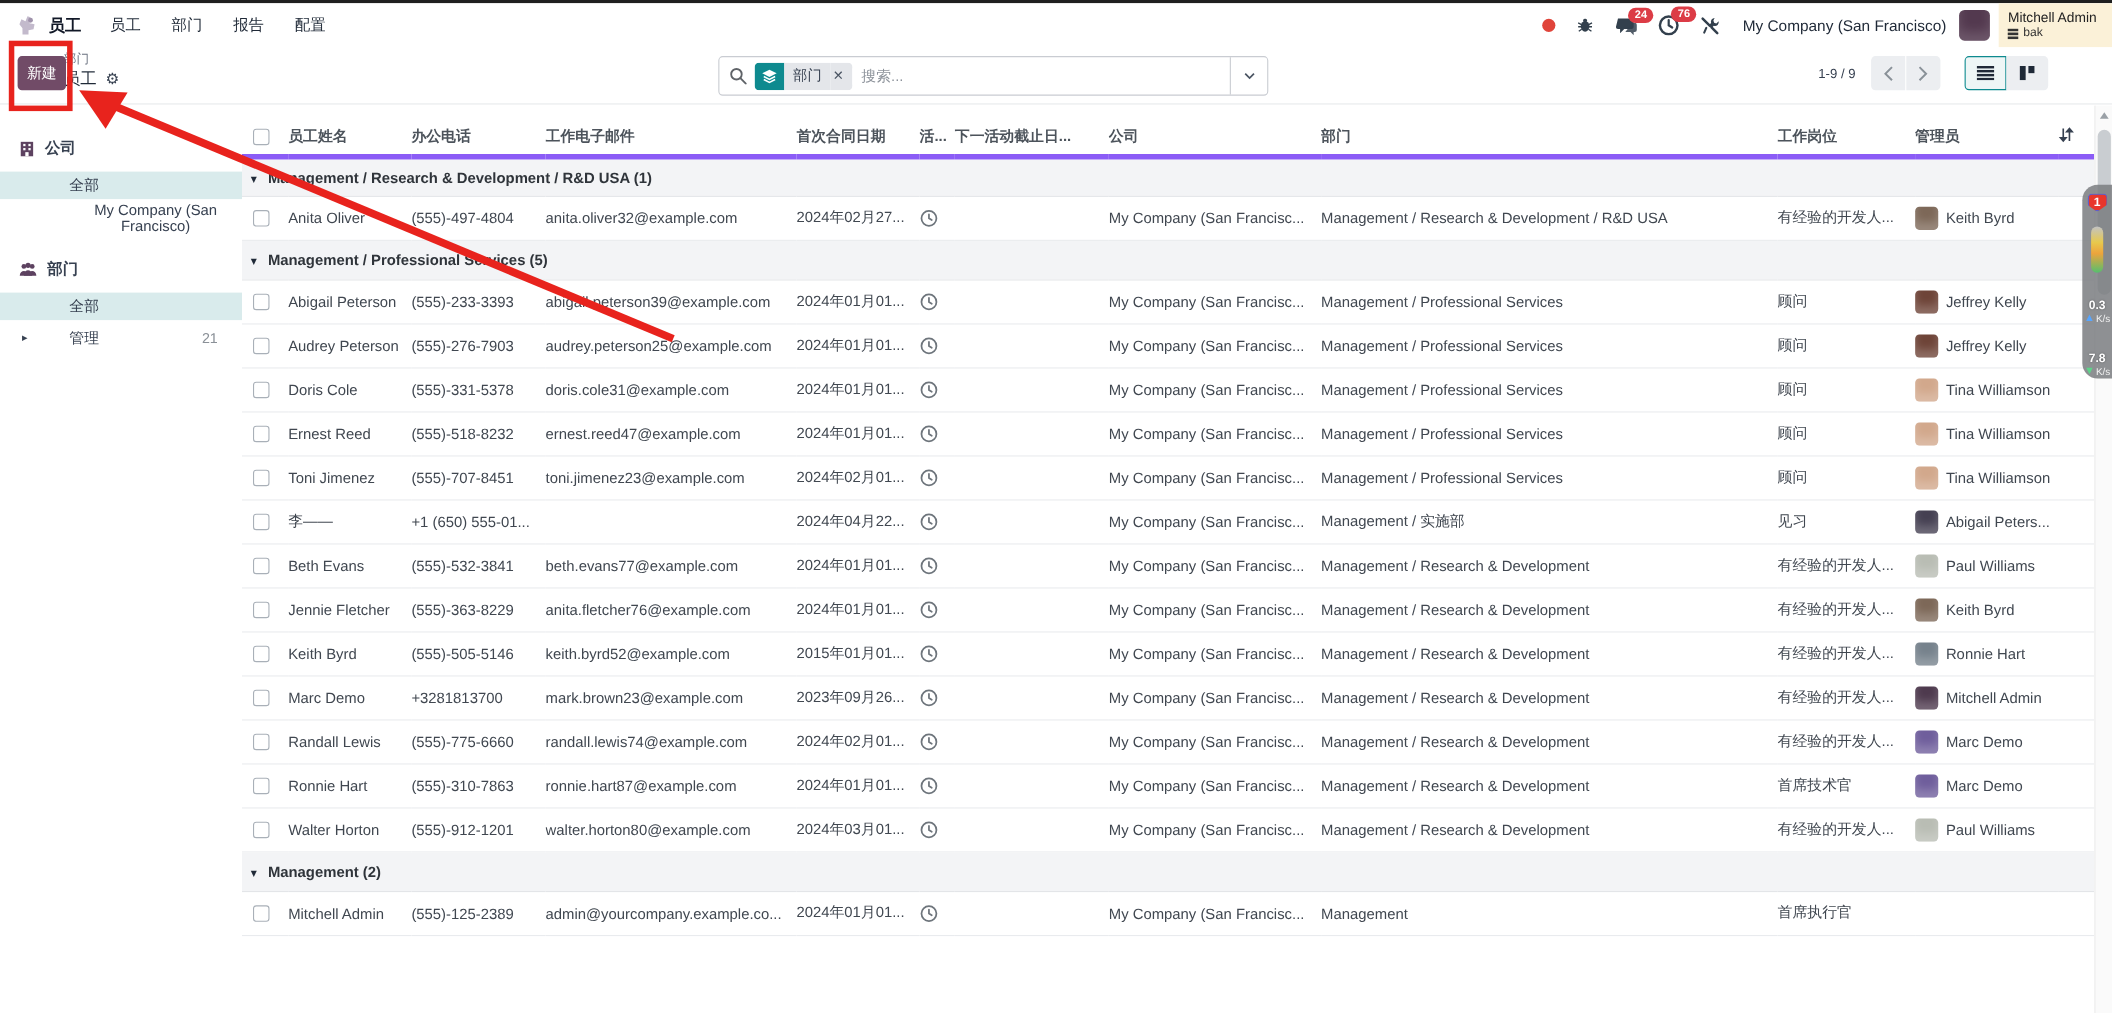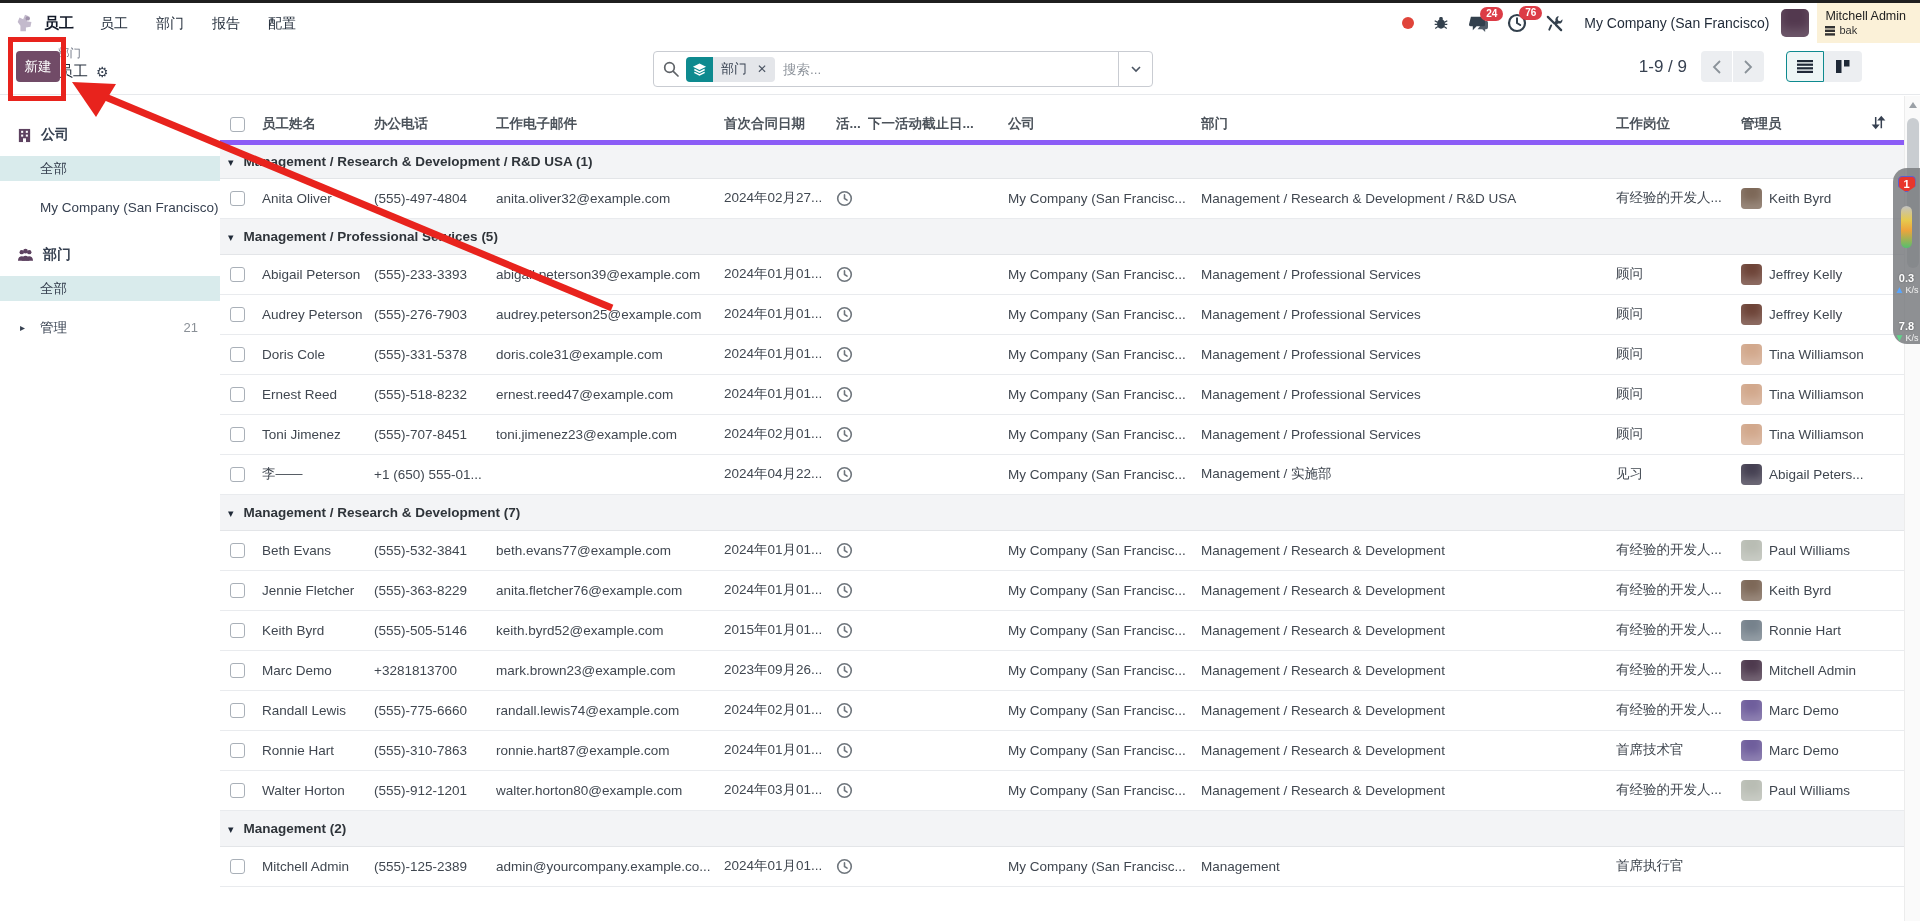--- a/index.html
+++ b/index.html
@@ -38,36 +38,36 @@
   .facet{display:flex;align-items:stretch;height:25px;border-radius:4px;overflow:hidden;margin-left:7px;flex:none;}
   .facet-ico{width:27px;background:#0e8a8f;display:flex;align-items:center;justify-content:center;}
   .facet-label{background:#e4e6ea;display:flex;align-items:center;padding:0 8px;font-size:13px;color:#374151;}
   .facet-x{background:#e4e6ea;display:flex;align-items:center;padding:0 8px 0 2px;font-size:12px;color:#4b5563;cursor:pointer;}
   .search-input{flex:1;border:none;outline:none;font-size:13.5px;color:#374151;padding:0 8px;min-width:0;
     font-family:inherit;}
   .search-input::placeholder{color:#8d939b;}
   .search-caret{width:34px;align-self:stretch;border-left:1px solid #c9ccd2;display:flex;align-items:center;
     justify-content:center;cursor:pointer;}
   .pager-zone{position:absolute;right:58px;top:8px;display:flex;align-items:center;}
-  .pager-value{font-size:17px;color:#374151;margin-right:14px;}
+  .pager-value{font-size:12px;color:#374151;margin-right:14px;}
   .pg-btn{width:31px;height:31px;background:#eceef1;display:flex;align-items:center;justify-content:center;cursor:pointer;}
   .pg-prev{border-radius:4px 0 0 4px;margin-right:1px;}
   .pg-next{border-radius:0 4px 4px 0;}
   .switcher{display:flex;margin-left:22px;}
   .sw-btn{width:38px;height:31px;display:flex;align-items:center;justify-content:center;cursor:pointer;background:#eceef1;}
   .sw-list{border:1px solid #0e8a8f;background:#eef6f6;border-radius:4px 0 0 4px;}
   .sw-kanban{border-radius:0 4px 4px 0;}
 
   
   .sidebar{position:absolute;left:0;top:96px;width:220px;bottom:0;background:#fff;padding-top:30px;font-size:13.5px;}
   .side-section{margin-bottom:26px;}
   .side-title{display:flex;align-items:center;gap:9px;padding-left:17px;font-weight:700;color:#374151;
     font-size:14px;margin-bottom:12px;}
-  .side-item{position:relative;height:25px;display:flex;align-items:center;padding-left:40px;color:#374151;
-    cursor:pointer;margin-bottom:14px;text-align:center;}
+  .side-item{position:relative;height:25px;display:flex;align-items:center;padding-left:63px;color:#374151;
+    cursor:pointer;margin-bottom:4px;text-align:center;}
   .side-item.selected{background:#d9ebec;}
   .side-caret{position:absolute;left:20px;font-size:10px;color:#374151;}
   .side-count{position:absolute;right:22px;color:#8a9097;font-size:13px;}
 
   
   .table-zone{position:absolute;left:220px;top:96px;right:16px;bottom:0;overflow:hidden;}
   table.emp{border-collapse:collapse;table-layout:fixed;width:1684px;margin-top:12px;}
   table.emp td,table.emp th{overflow:hidden;white-space:nowrap;text-overflow:clip;font-size:13.5px;text-align:left;
     vertical-align:middle;}
   thead th{height:34px;font-weight:700;color:#4c535b;border-bottom:5px solid #8b5cf6;}
@@ -472,23 +472,20 @@
     <td>Management / 实施部</td>
     <td>见习</td>
     <td>
               <span class="mgr-wrap">
                 <span class="avatar-sq" style="background:#454052"></span>
                 <span>Abigail Peters...</span>
               </span>
             </td>
     <td></td>
   </tr>
-  <tr class="group-row">
-    <td colspan="12"><span class="caret-group">▾</span><span>Management / Research &amp; Development (7)</span></td>
-  </tr>
 
   <tr class="data-row">
     <td class="c-check"><span class="checkbox"></span></td>
     <td>Beth Evans</td>
     <td>(555)-532-3841</td>
     <td>beth.evans77@example.com</td>
     <td>2024年01月01...</td>
     <td class="act-cell"><svg width="17" height="17" viewBox="0 0 16 16">
                 <circle cx="8" cy="8" r="6.4" fill="none" stroke="#6e757c" stroke-width="1.5"></circle>
                 <path d="M8 4.6V8l2.4 1.5" stroke="#6e757c" stroke-width="1.5" fill="none" stroke-linecap="round"></path>

